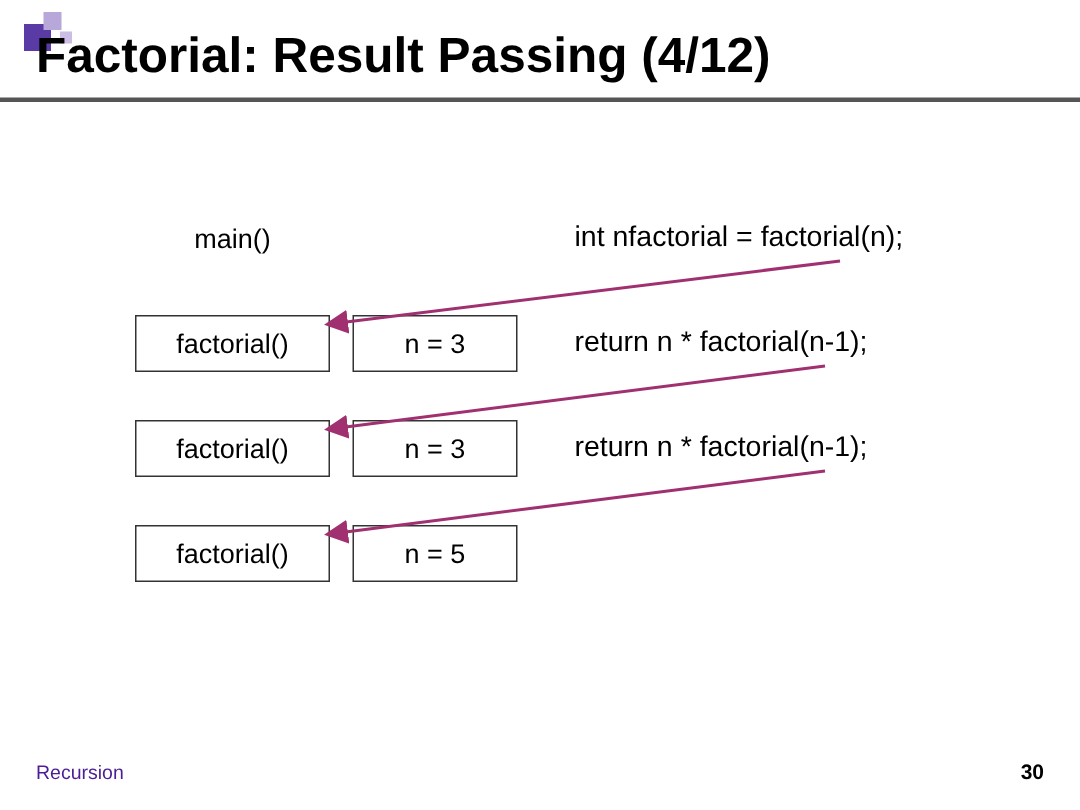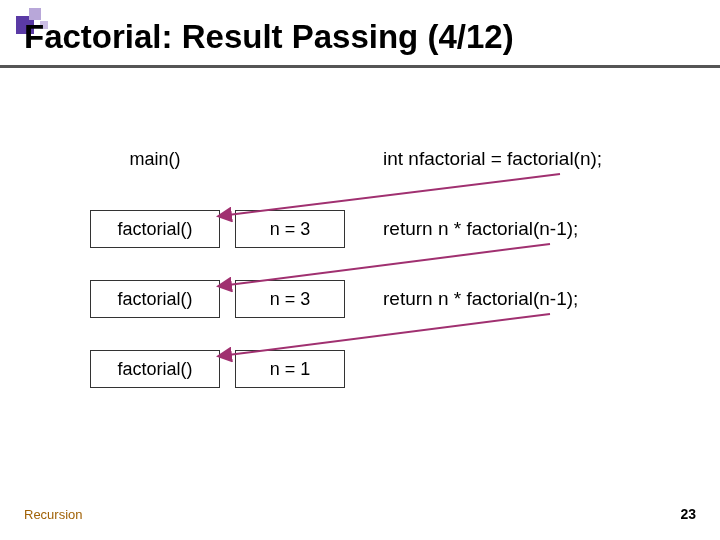--- a/index.html
+++ b/index.html
@@ -18,21 +18,21 @@
 
   .grid { position: absolute; left: 90px; top: 140px; width: 570px; }
   .row { position: relative; height: 42px; margin-bottom: 28px; }
   .cell-func { position: absolute; left: 0; top: 0; width: 130px; height: 38px; display: flex; align-items: center; justify-content: center; font-size: 18px; }
   .boxed { border: 1.5px solid #333; text-align: right; }
   .cell-state { position: absolute; left: 145px; top: 0; width: 110px; height: 38px; display: flex; align-items: center; justify-content: center; font-size: 18px; border: 1.5px solid #333; }
   .cell-code { position: absolute; left: 255px; top: 0; height: 38px; display: flex; align-items: center; font-size: 19px; white-space: nowrap; margin-left: 38px; }
 
   .arrow-svg { position: absolute; pointer-events: none; }
 
-  .footer-label { position: absolute; left: 24px; bottom: 18px; font-size: 13px; color: #a16207; }
+  .footer-label { position: absolute; left: 24px; bottom: 18px; font-size: 13px; color: #4c1d95; }
   .footer-page  { position: absolute; right: 24px; bottom: 18px; font-size: 14px; font-weight: bold; }
 </style>
 </head>
 <body>
 
 <div class="slide">
   <div class="deco">
     <div class="sq1"></div>
     <div class="sq2"></div>
     <div class="sq3"></div>
@@ -57,33 +57,33 @@
     </div>
 
     <div class="row">
       <div class="cell-func boxed">factorial()</div>
       <div class="cell-state">n = 3</div>
       <div class="cell-code">return n * factorial(n-1);</div>
     </div>
 
     <div class="row">
       <div class="cell-func boxed">factorial()</div>
-      <div class="cell-state">n = 1</div>
+      <div class="cell-state">n = 5</div>
     </div>
 
     <svg class="arrow-svg" style="left:0;top:0;" width="600" height="300">
       <defs>
         <marker id="ahead" markerWidth="8" markerHeight="8" refX="6" refY="4" orient="auto">
           <path d="M0,0 L8,4 L0,8 z" fill="#a03070"></path>
         </marker>
       </defs>
 
       <line x1="470" y1="34" x2="130" y2="76" stroke-width="2" marker-end="url(#ahead)" stroke="#a03070"></line>
 
       <line x1="460" y1="104" x2="130" y2="146" stroke-width="2" marker-end="url(#ahead)" stroke="#a03070"></line>
 
       <line x1="460" y1="174" x2="130" y2="216" stroke-width="2" marker-end="url(#ahead)" stroke="#a03070"></line>
     </svg>
   </div>
 
   <div class="footer-label">Recursion</div>
-  <div class="footer-page">23</div>
+  <div class="footer-page">30</div>
 </div>
 
 </body></html>

